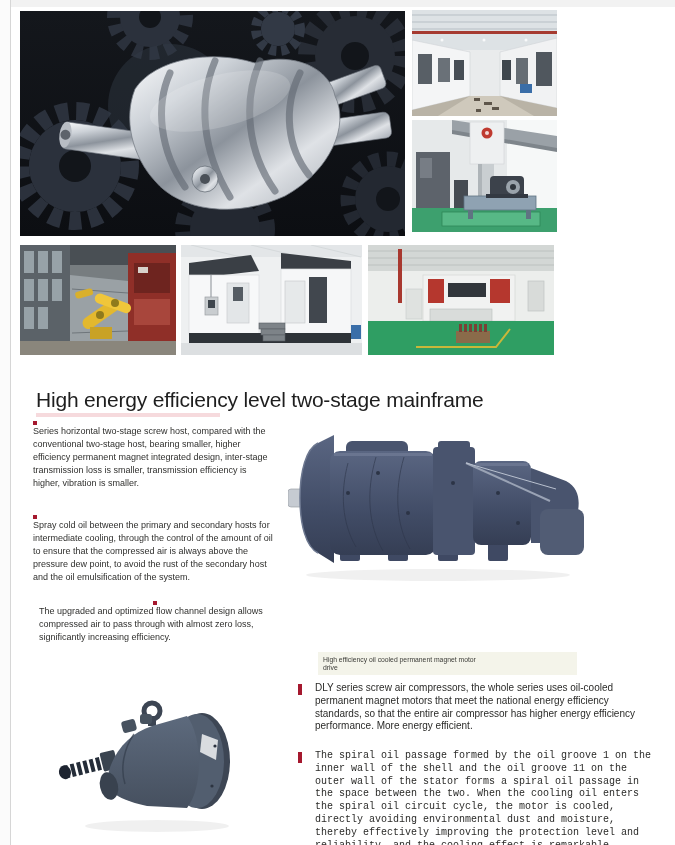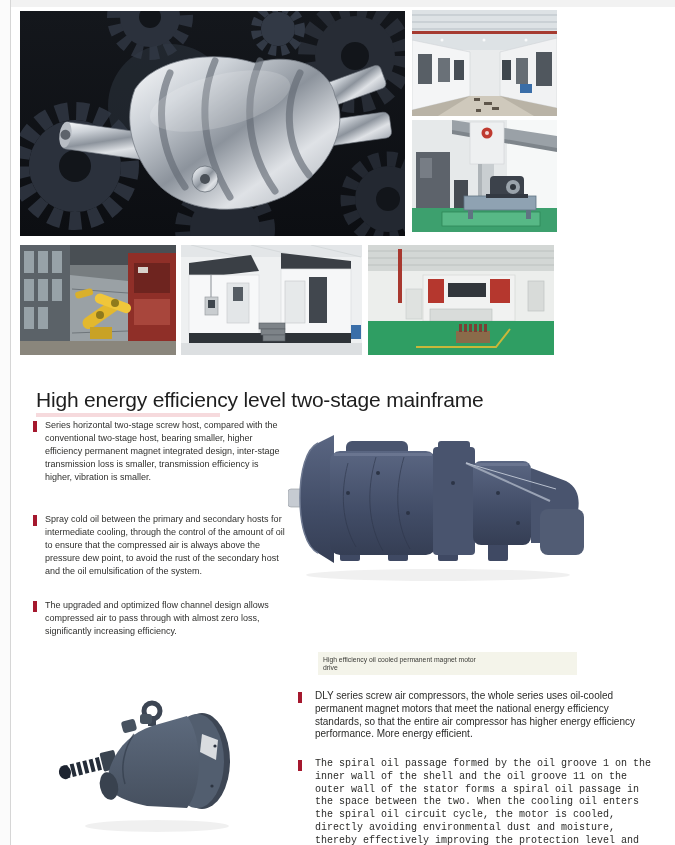--- a/index.html
+++ b/index.html
@@ -20,27 +20,27 @@
   .ph-comp{left:288px;top:423px;width:302px;height:165px;background:transparent;}
   .ph-motor{left:52px;top:686px;width:185px;height:152px;background:transparent;}
   .page-title{
     position:absolute;left:36px;top:374px;width:560px;
     font-size:21px;letter-spacing:-0.2px;color:#1e1e1e;font-weight:400;
   }
   .title-underline{position:absolute;left:36px;top:413px;width:184px;height:4px;background:#f6dadd;}
   .bullet{position:absolute;display:flex;}
   .bullet .bar{flex:0 0 4px;width:4px;height:11px;background:#a5182e;margin-top:2px;}
   .bullet p{margin:0;color:#30302e;}
-  .bl{width:252px;}
+  .bl{width:252px;flex-direction:column;}
   .bl .bar{margin-right:8px;}
   .bl p{font-size:9px;line-height:13px;width:240px;}
   .b1{left:33px;top:419px;}
   .b2{left:33px;top:513px;}
-  .b3{left:33px;top:599px;}
-  .br{width:360px;margin-top:8px;}
+  .b3{left:33px;top:599px;align-items:center;}
+  .br{width:360px;}
   .br .bar{margin-right:13px;}
   .br p{font-size:10px;line-height:12.8px;width:343px;color:#2b2b29;}
   .b4{left:298px;top:682px;}
   .b5{left:298px;top:750px;font-family:Liberation Mono, monospace;}
   .feature-label{
     position:absolute;left:318px;top:652px;width:259px;height:23px;
     background:#f4f4ea;display:flex;align-items:center;
   }
   .feature-label span{display:block;margin-left:5px;width:160px;font-size:6.8px;line-height:8px;color:#3c3c38;}
 </style>

